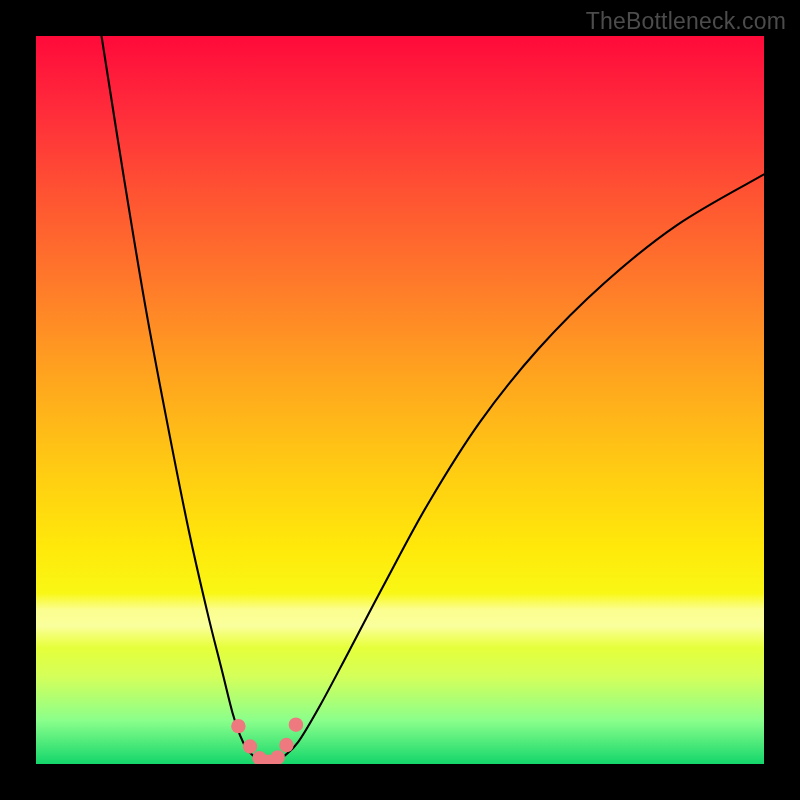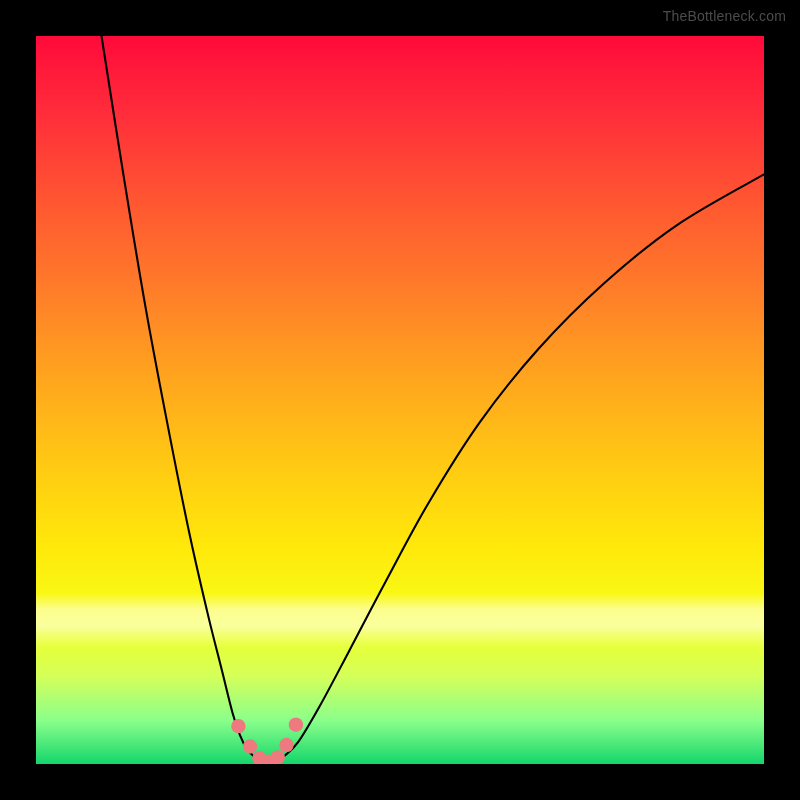--- a/index.html
+++ b/index.html
@@ -46,21 +46,21 @@
       rgba(255,255,245,0.0) 0%,
       rgba(255,255,240,0.55) 30%,
       rgba(255,255,240,0.6) 60%,
       rgba(255,255,240,0.0) 100%);
   }
   .watermark {
     position: absolute;
     top: 8px;
     right: 14px;
     color: #4c4c4c;
-    font-size: 14px;
+    font-size: 23px;
     letter-spacing: 0.2px;
     font-weight: 400;
   }
   svg.curve {
     position: absolute;
     left: 0;
     top: 0;
     width: 728px;
     height: 728px;
   }

